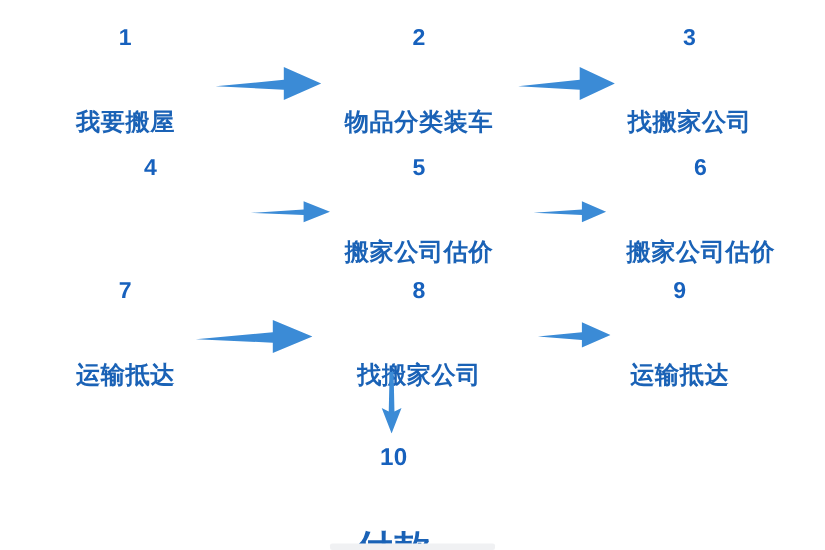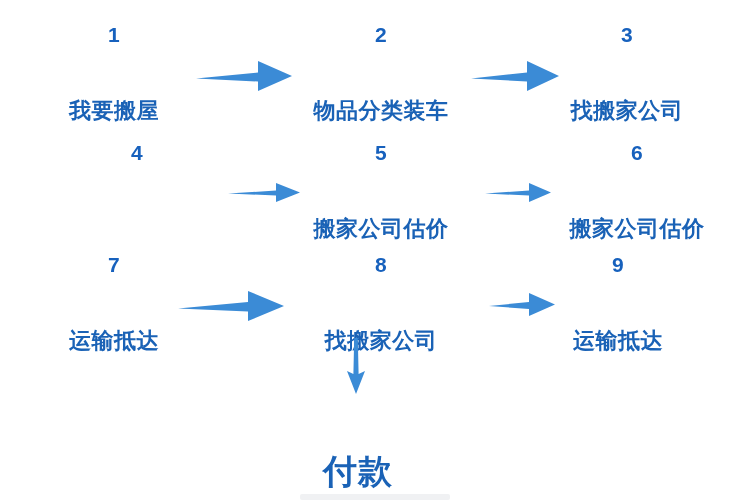--- a/index.html
+++ b/index.html
@@ -164,18 +164,19 @@
     </svg>
   </span>
 
   <span class="arrow" style="left:343px; top:338px;">
     <svg width="26" height="56" viewBox="0 0 26 56">
       <path class="arrow-shape" d="M11.2 0 L14.8 0 L15.6 36 L22 33 L13 56 L4 33 L10.4 36 Z"></path>
     </svg>
   </span>
 
   <div class="step-node final" style="left:358px; top:402px;">
+    <span class="step-number">10</span>
     <span class="step-label">付款</span>
   </div>
 
   <div class="bottom-ghost"></div>
 
 </div>
 
 </body></html>

